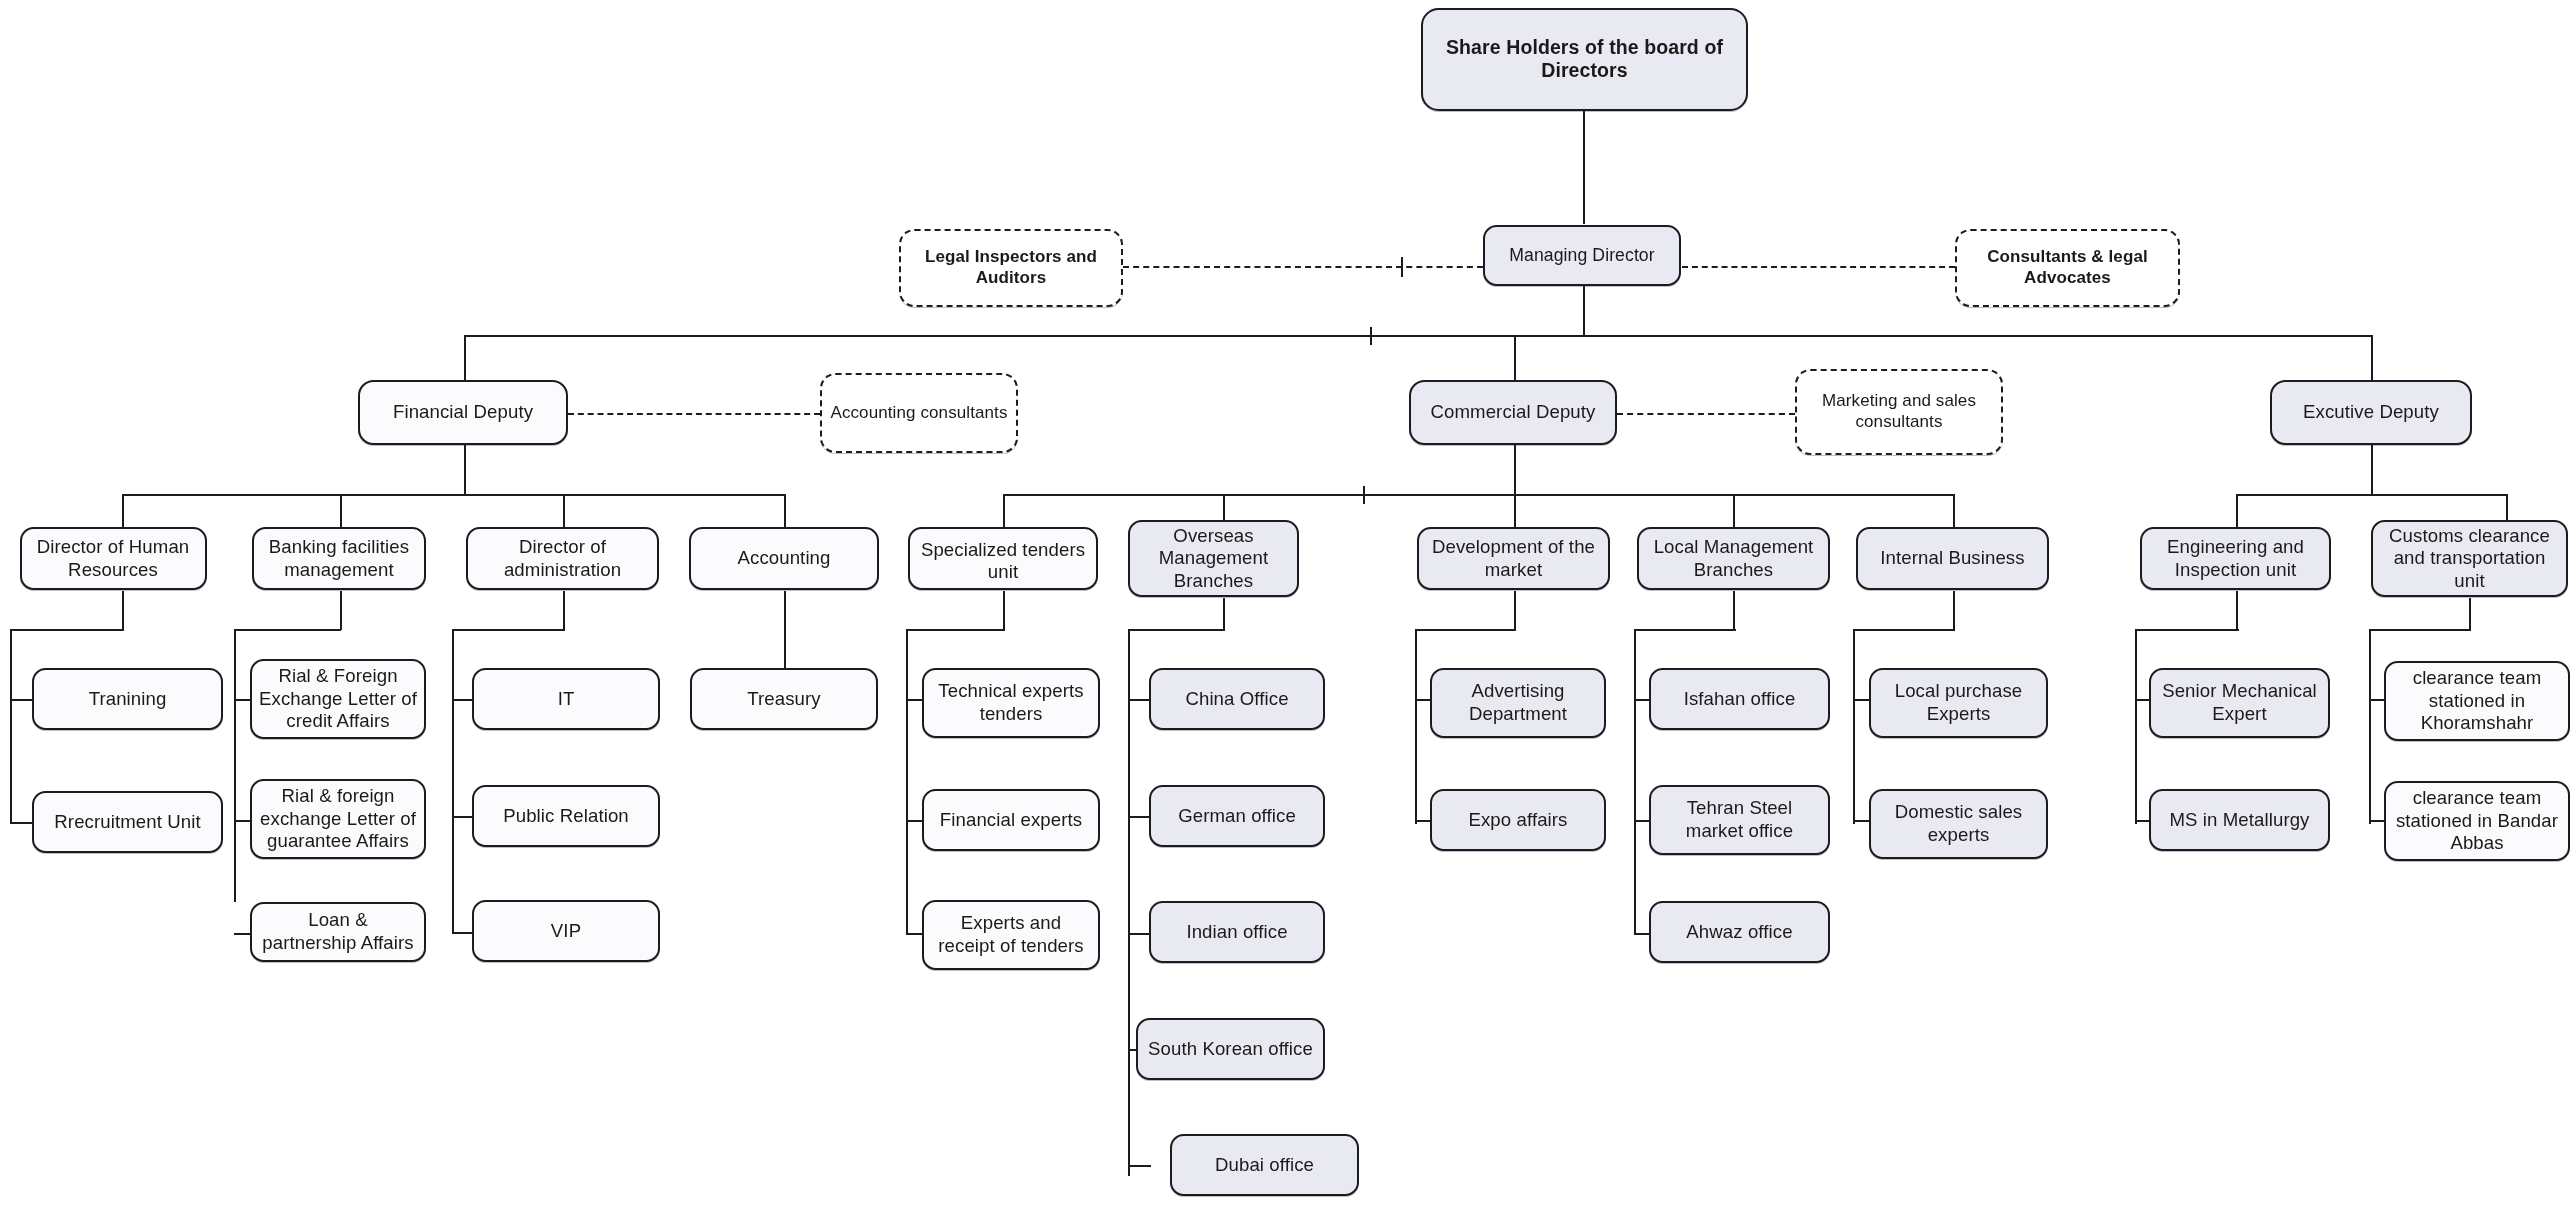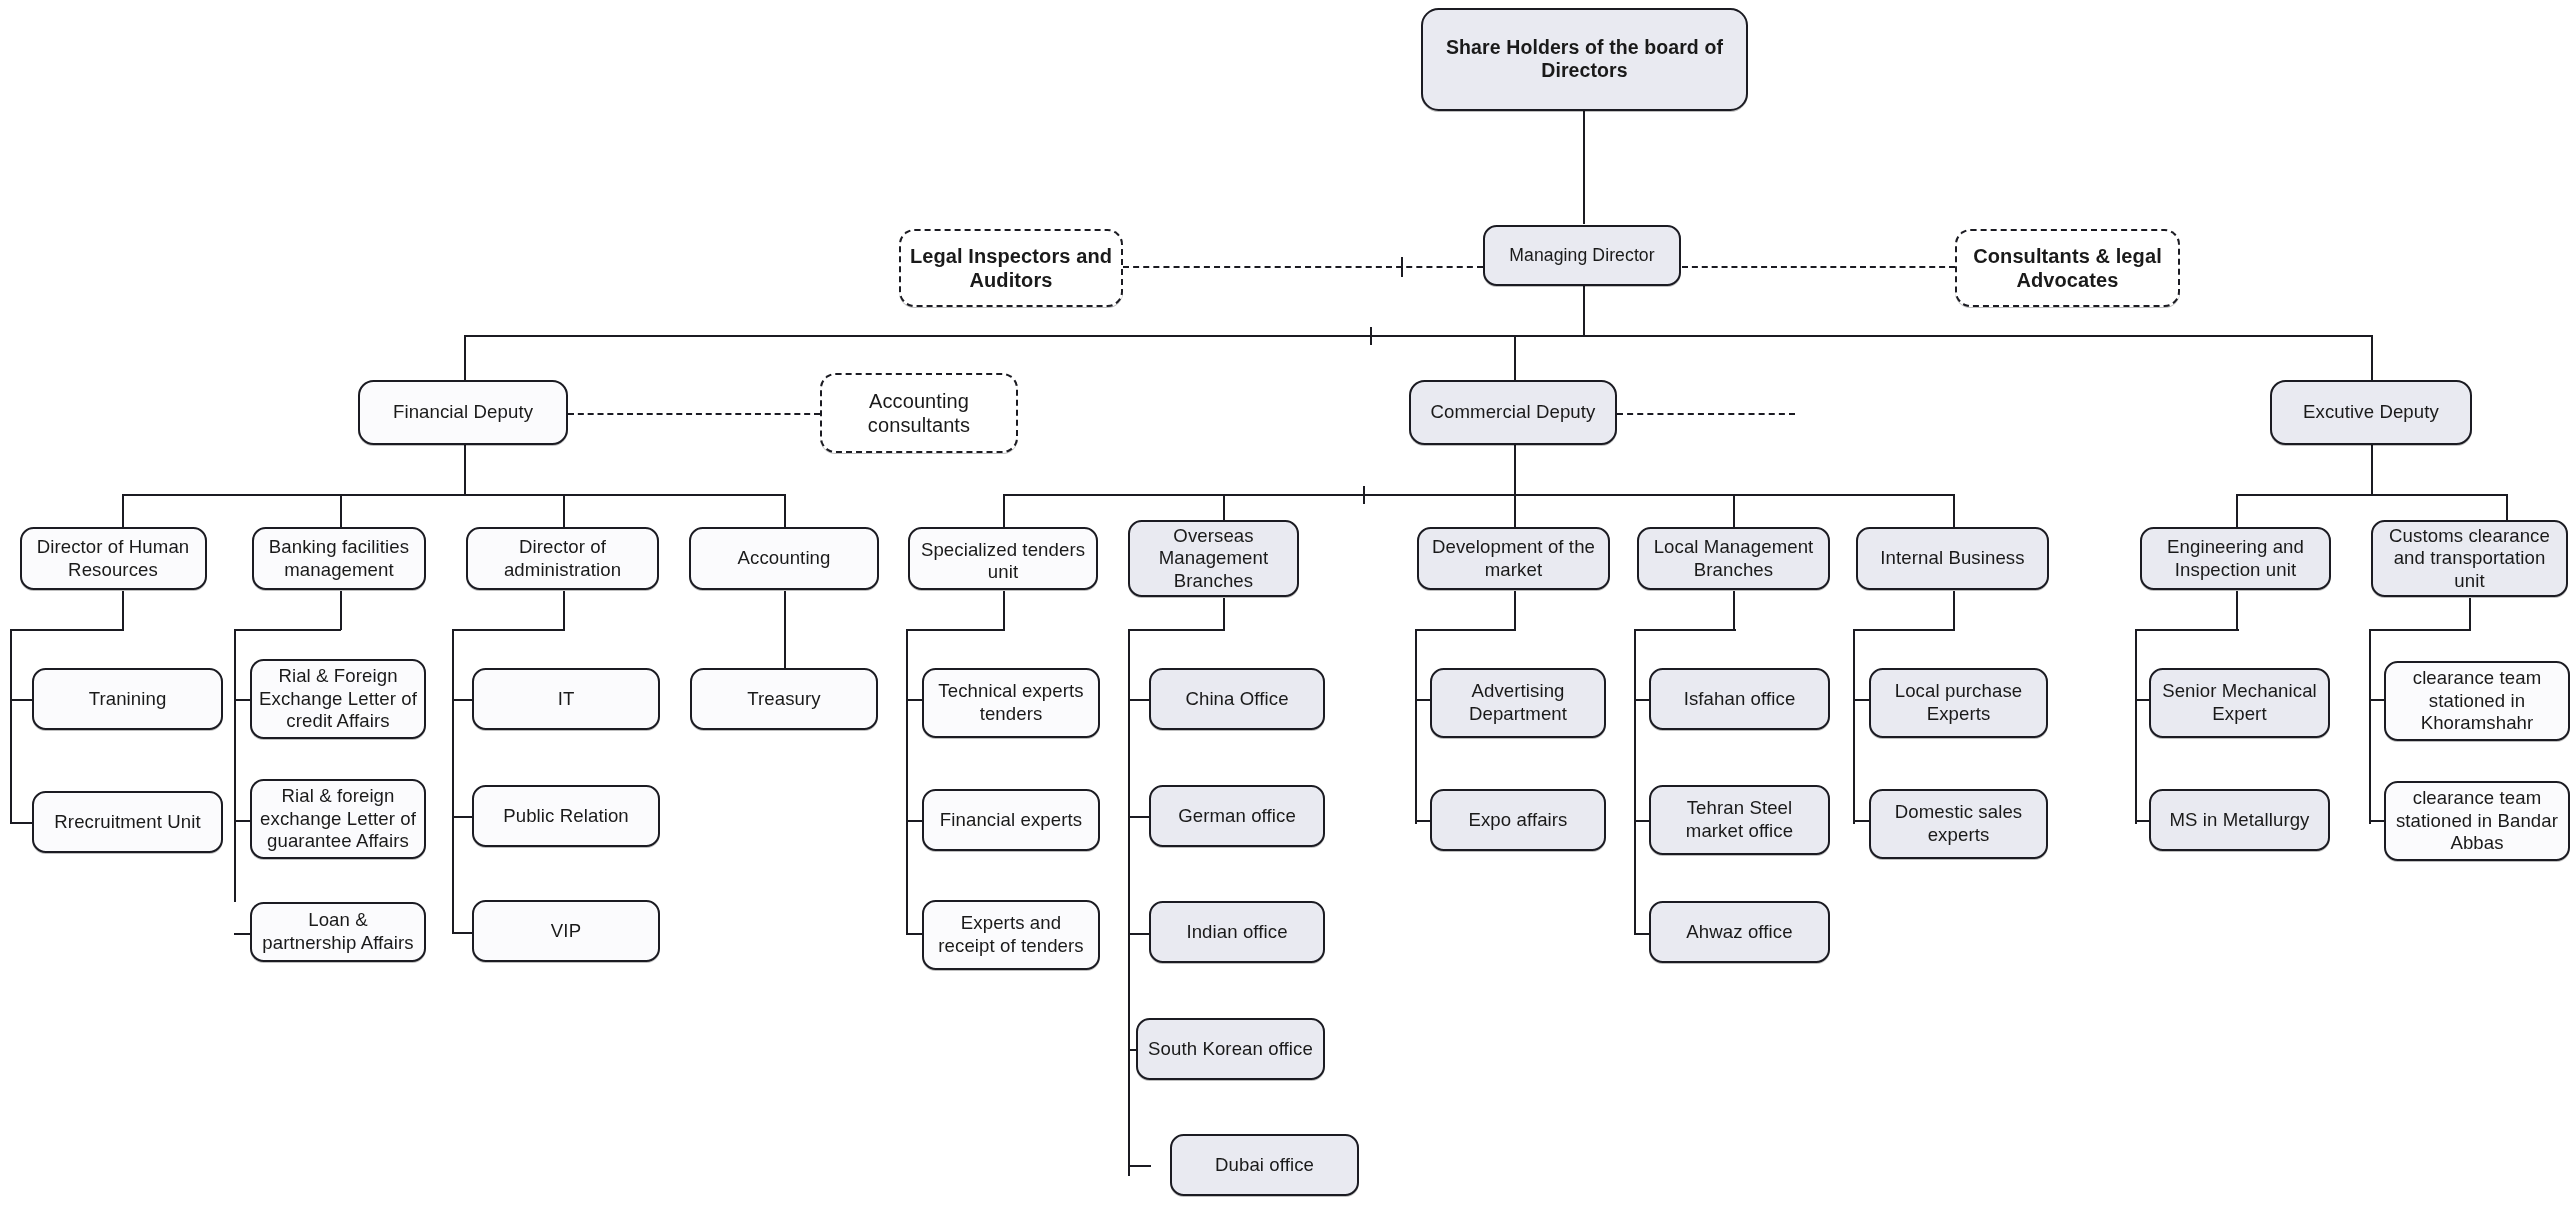--- a/index.html
+++ b/index.html
@@ -52,21 +52,21 @@
   }
   .node.deputy {
     border-width: 2.9px;
     border-radius: 15.6px;
     font-size: 18.6px;
   }
   .node.dashed {
     border: 2.4px dashed #1b1b22;
     background: #ffffff;
     border-radius: 15.6px;
-    font-size: 20px;
+    font-size: 17px;
   }
   .node.dashed.bold {
     font-weight: bold;
   }
   .node .lbl { display:block; width:100%; }
 
   
   .ln {
     position: absolute;
     background: #1b1b22;
@@ -126,20 +126,23 @@
   <div class="node deputy" style="left:358px; top:380px; width:210px; height:65px;">
     <span class="lbl">Financial Deputy</span>
   </div>
   <div class="node dashed" style="left:820px; top:373px; width:198px; height:80px;">
     <span class="lbl">Accounting consultants</span>
   </div>
   <div class="ln dash-h" style="left:568px; top:413px; width:252px;"></div>
 
   <div class="node deputy shaded" style="left:1409px; top:380px; width:208px; height:65px;">
     <span class="lbl">Commercial Deputy</span>
+  </div>
+  <div class="node dashed" style="left:1795px; top:369px; width:208px; height:86px;">
+    <span class="lbl">Marketing and sales consultants</span>
   </div>
   <div class="ln dash-h" style="left:1617px; top:413px; width:178px;"></div>
 
   <div class="node deputy shaded" style="left:2270px; top:380px; width:202px; height:65px;">
     <span class="lbl">Excutive Deputy</span>
   </div>
 
   <div class="ln v" style="left:464px; top:445px; height:50px;"></div>
   <div class="ln h" style="left:122px; top:494px; width:664px;"></div>
   <div class="ln v" style="left:122px; top:494px; height:35px;"></div>

